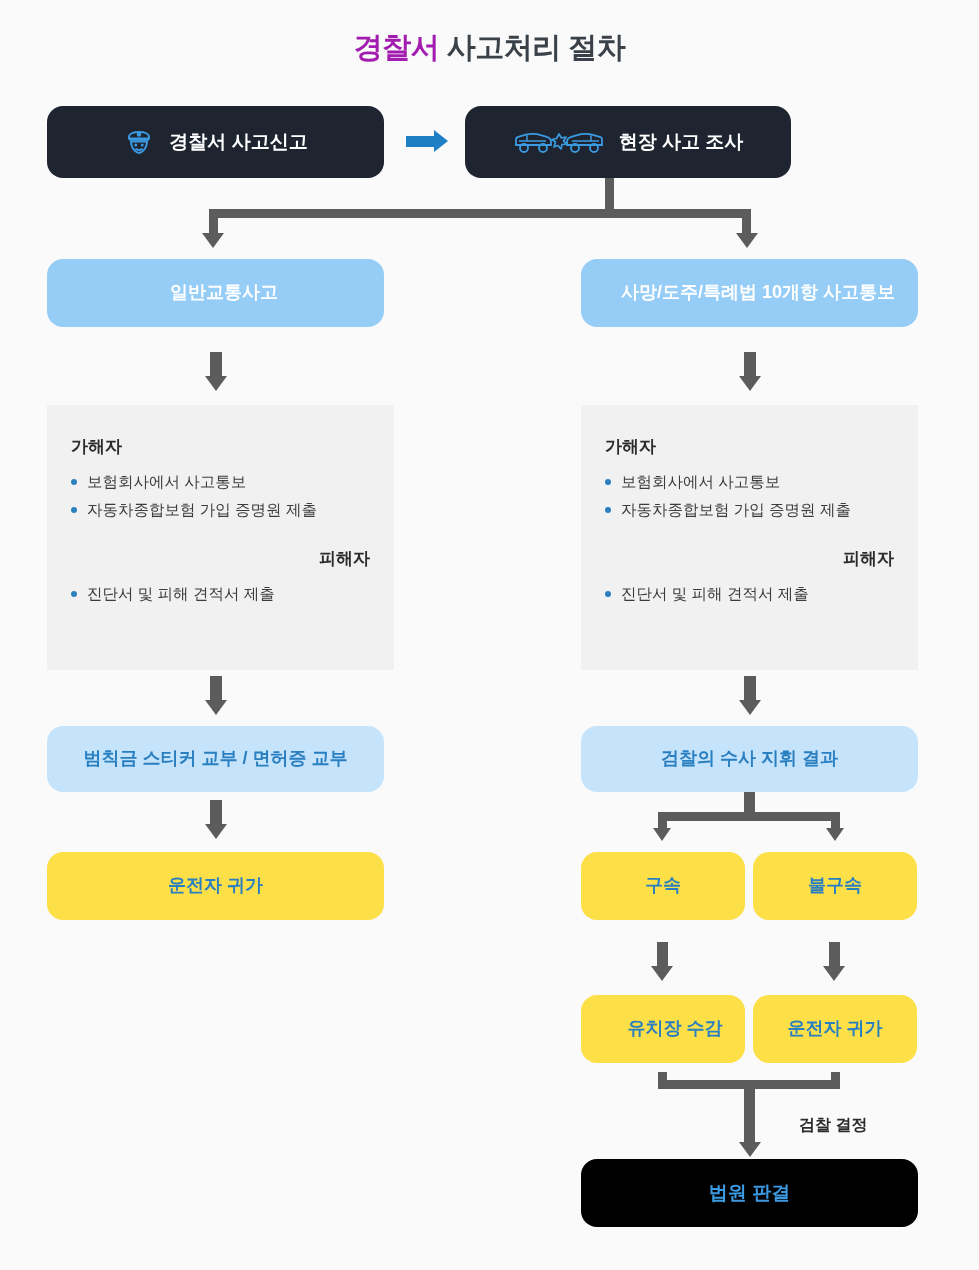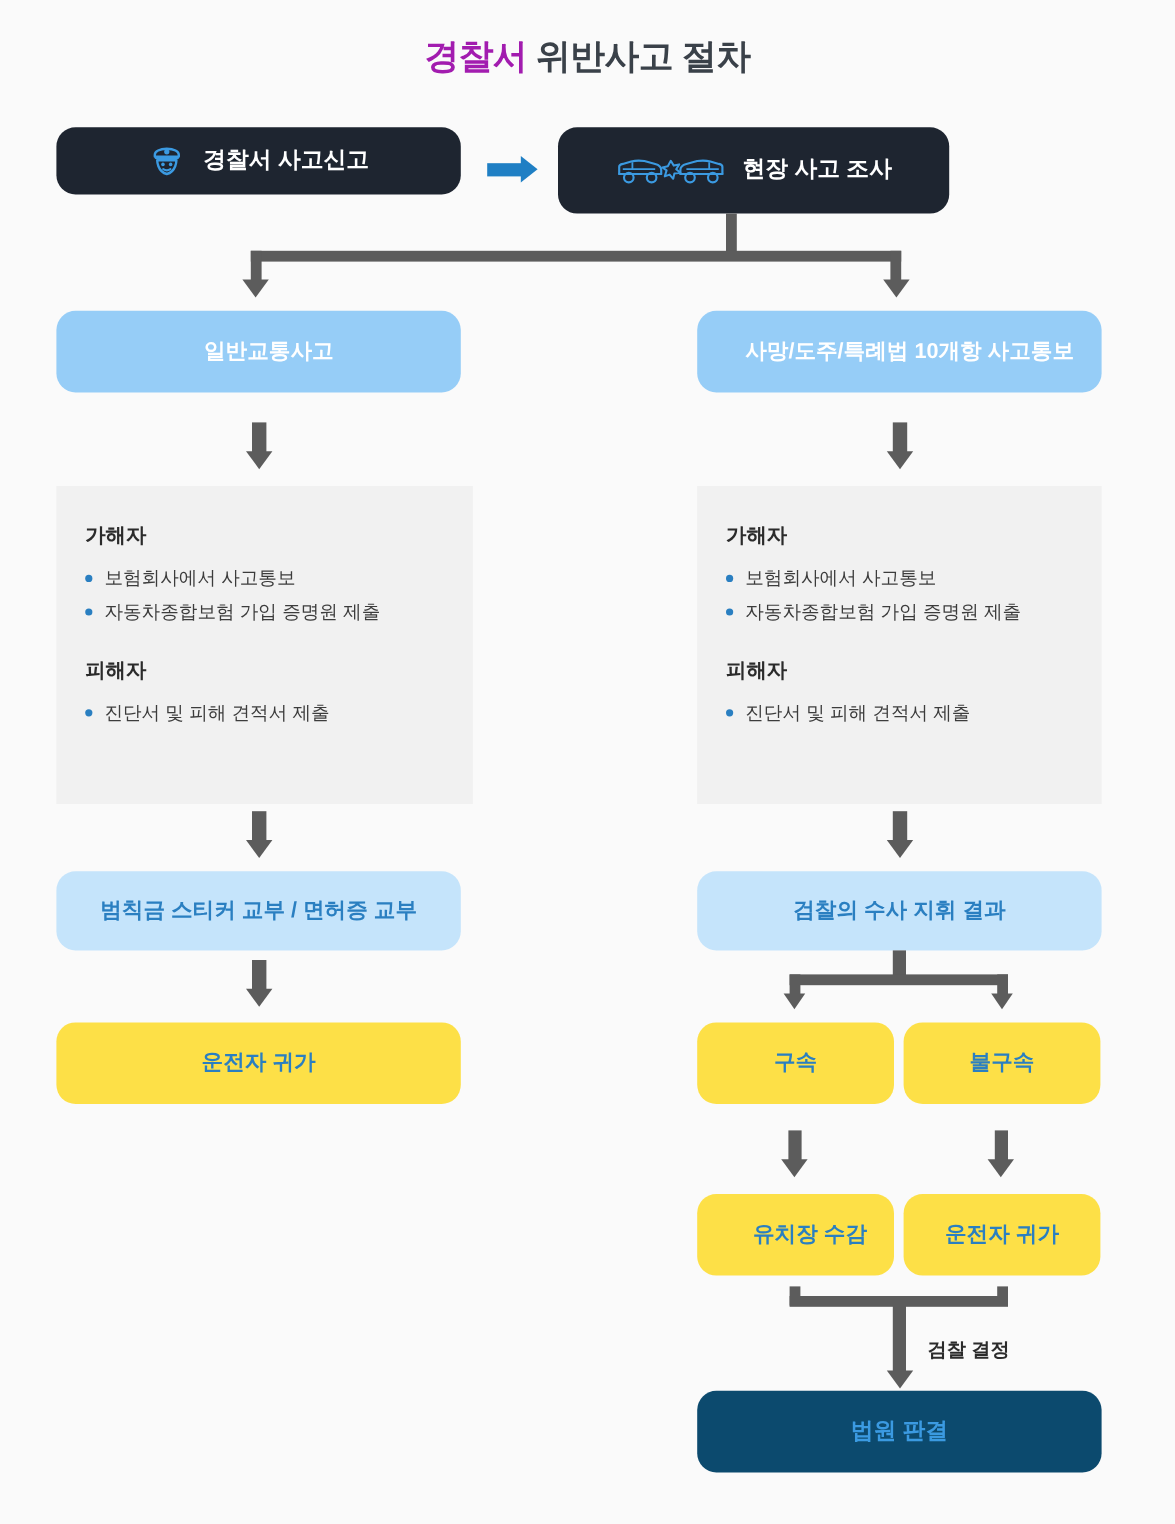--- a/index.html
+++ b/index.html
@@ -63,39 +63,39 @@
     color: #2a7fc1;
     font-size: 18px;
     justify-content: center;
   }
   .box-blue-pale {
     background: #fde047;
     color: #2a7fc1;
     font-size: 18px;
   }
   .box-court {
-    background: #0c4a6e;
+    background: #000000;
     color: #3b9ae1;
     font-size: 19px;
   }
 
   
   .panel {
     position: absolute;
     box-sizing: border-box;
     background: #f1f1f1;
     padding: 30px 24px 0 24px;
   }
   .panel h4 {
     margin: 0 0 14px 0;
     font-size: 17px;
     font-weight: bold;
     color: #2b2b2b;
   }
-  .panel h4.second { margin-top: 26px; }
+  .panel h4.second { margin-top: 26px; text-align: right; }
   .panel ul {
     list-style: none;
     margin: 0;
     padding: 0;
   }
   .panel li {
     position: relative;
     padding-left: 16px;
     margin-bottom: 7px;
     font-size: 15.5px;
@@ -151,24 +151,24 @@
     color: #2b2b2b;
     white-space: nowrap;
   }
 </style>
 </head>
 <body>
 
 <div id="canvas">
 
   <div class="title">
-    <span class="accent">경찰서</span><span> 위반사고 절차</span>
-  </div>
-
-  <div class="box box-dark" style="left:47px; top:106px; width:337px; height:56px;">
+    <span class="accent">경찰서</span><span> 사고처리 절차</span>
+  </div>
+
+  <div class="box box-dark" style="left:47px; top:106px; width:337px; height:72px;">
     <span class="icon-wrap">
       <svg width="32" height="32" viewBox="0 0 32 32">
         <path d="M6 11 C6 8, 10 6, 16 6 C22 6, 26 8, 26 11 L26 12.5 L6 12.5 Z" fill="none" stroke="#3b9ae1" stroke-width="2" stroke-linejoin="round"></path>
         <circle cx="16" cy="8.5" r="2.2" fill="#3b9ae1"></circle>
         <path d="M7 13.5 L25 13.5" stroke="#3b9ae1" stroke-width="2.4" stroke-linecap="round"></path>
         <path d="M8 15.5 C8 15.5, 8 25, 16 27 C24 25, 24 15.5, 24 15.5 Z" fill="none" stroke="#3b9ae1" stroke-width="2" stroke-linejoin="round"></path>
         <circle cx="12.8" cy="19" r="1.5" fill="#3b9ae1"></circle>
         <circle cx="19.2" cy="19" r="1.5" fill="#3b9ae1"></circle>
         <path d="M13 23 Q16 25, 19 23" fill="none" stroke="#3b9ae1" stroke-width="1.8" stroke-linecap="round"></path>
       </svg>
@@ -317,19 +317,19 @@
     <span>운전자 귀가</span>
   </div>
 
   <div>
     <div class="bar" style="left:658px; top:1072px; width:9px; height:16px;"></div>
     <div class="bar" style="left:831px; top:1072px; width:9px; height:16px;"></div>
     <div class="bar" style="left:658px; top:1080px; width:182px; height:9px;"></div>
     <div class="bar" style="left:744px; top:1088px; width:11px; height:56px;"></div>
     <div class="arrow-head" style="left:739px; top:1142px;"></div>
   </div>
-  <div class="edge-label" style="left:773px; top:1115px;text-align:center;">검찰 결정</div>
+  <div class="edge-label" style="left:799px; top:1115px;text-align:center;">검찰 결정</div>
 
   <div class="box box-court" style="left:581px; top:1159px; width:337px; height:68px;">
     <span>법원 판결</span>
   </div>
 
 </div>
 
 </body></html>

